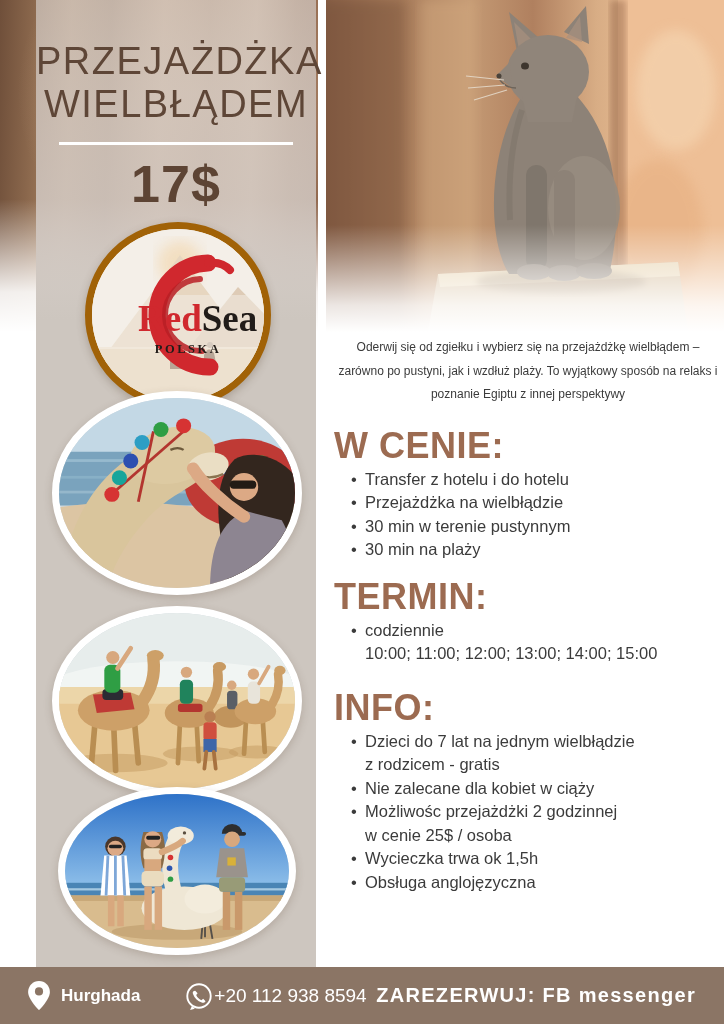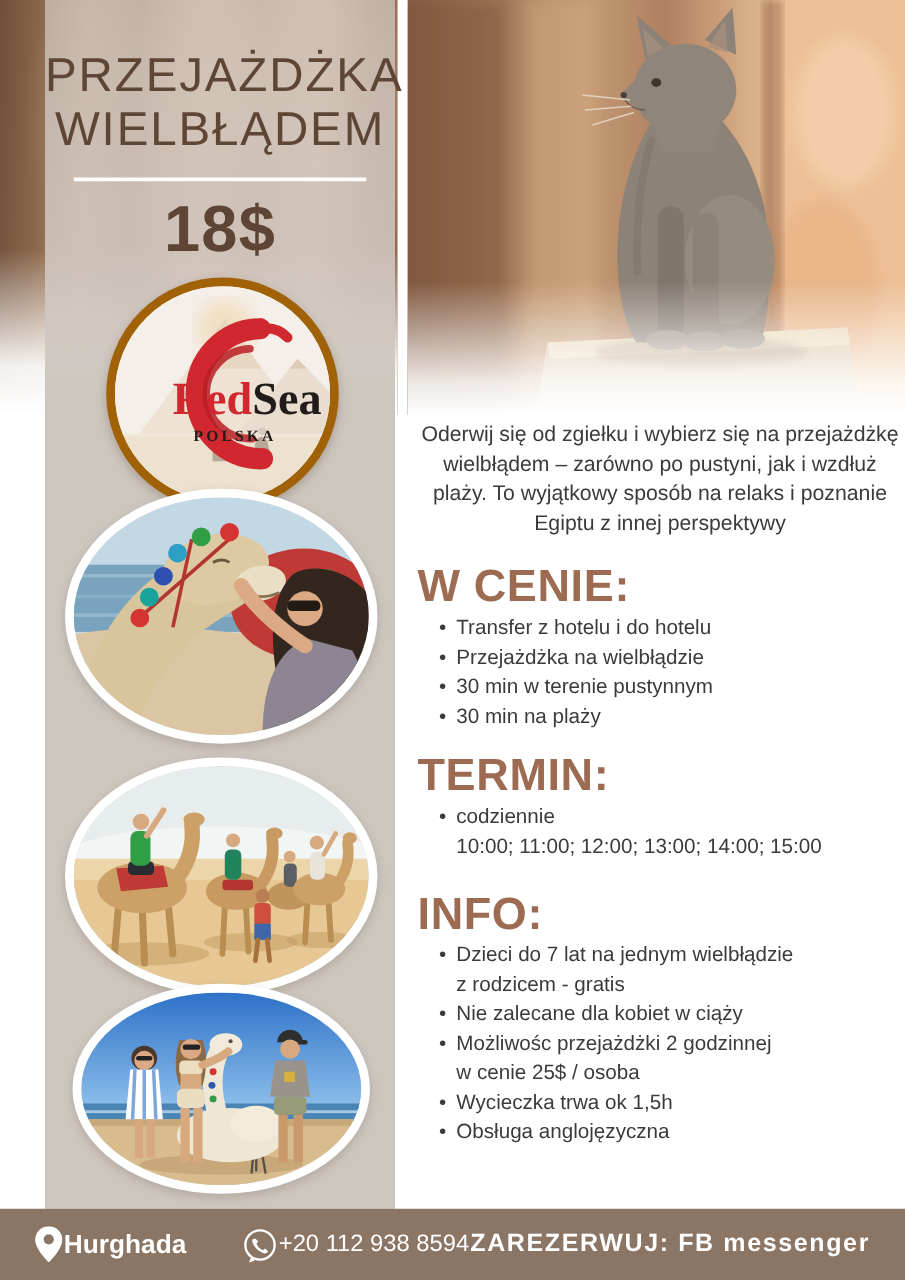--- a/index.html
+++ b/index.html
@@ -40,35 +40,35 @@
   
   .pc{position:absolute;box-sizing:border-box;border:7px solid #fff;border-radius:50%;
       overflow:hidden;box-shadow:0 3px 8px rgba(90,70,50,.22);background:#cfd8dd;}
   .pc svg{display:block;width:100%;height:100%;}
   .pc1{left:52px;top:391px;width:250px;height:204px;z-index:4;}
   .pc2{left:52px;top:606px;width:250px;height:190px;z-index:5;}
   .pc3{left:58px;top:787px;width:238px;height:168px;z-index:6;}
 
   
   .content{position:absolute;left:334px;top:336px;width:388px;z-index:2;color:#3b3b3b;}
-  .desc{margin:0;text-align:center;font-size:17px;line-height:23.5px;}
+  .desc{margin:0;text-align:center;font-size:12px;line-height:23.5px;}
   .section-heading{color:#9c6b51;font-size:36px;font-weight:700;letter-spacing:.5px;
                    line-height:30px;margin:0 0 7px 0;}
   .section-cenie{margin-top:24px;}
   .section-termin{margin-top:20px;}
   .section-info{margin-top:27px;}
   .list{margin-left:12px;}
   .li-line{display:flex;line-height:23.5px;font-size:16.5px;}
   .bullet{width:16px;flex:none;text-align:center;margin-right:3px;}
   .cont{padding-left:19px;}
 
   
   .footer{position:absolute;left:0;top:967px;width:724px;height:57px;background:#8b7565;z-index:10;
     display:flex;align-items:center;box-sizing:border-box;padding:0 28px;color:#fff;}
-  .loc{display:flex;align-items:center;gap:1px;font-size:21px;font-weight:700;}
+  .loc{display:flex;align-items:center;gap:11px;font-size:17px;font-weight:700;}
   .phone{display:flex;align-items:center;margin-left:44px;font-size:19px;font-weight:400;}
   .cta{margin-left:auto;font-size:20px;font-weight:700;letter-spacing:1.3px;}
 </style>
 </head>
 <body>
 
 <div class="poster">
 
   <div class="left-photo"></div>
 
@@ -138,21 +138,21 @@
   </div>
 
   <div class="panel"></div>
 
   <div class="header">
     <div class="title">
       <span>PRZEJAŻDŻKA</span>
       <span>WIELBŁĄDEM</span>
     </div>
     <div class="divider"></div>
-    <div class="price">18$</div>
+    <div class="price">17$</div>
   </div>
 
   <div class="logo-badge">
     <svg viewBox="0 0 172 172">
       <defs>
           <filter id="lb">
             <feGaussianBlur stdDeviation="7"></feGaussianBlur>
           </filter>
         </defs>
       <rect width="172" height="172" fill="#f4efe8"></rect>

